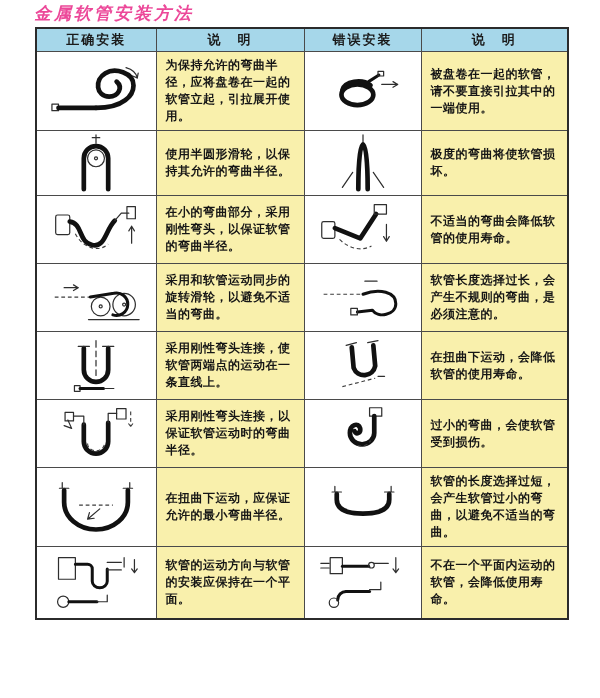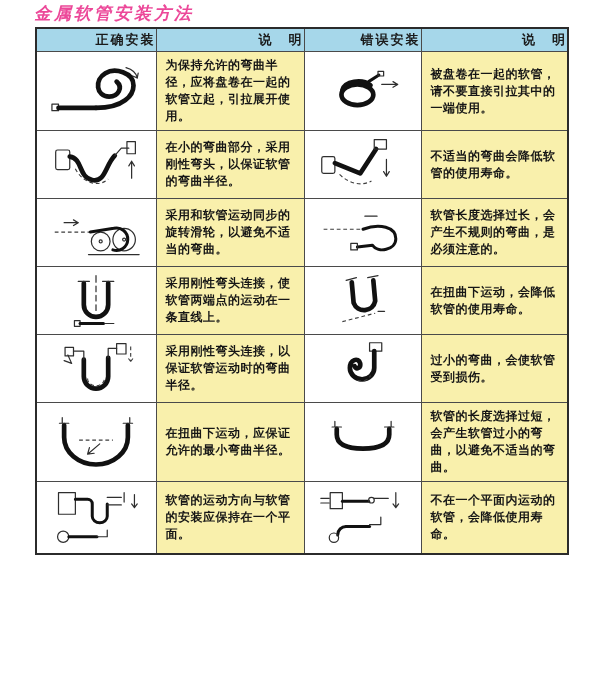--- a/index.html
+++ b/index.html
@@ -18,21 +18,21 @@
     position:absolute;left:35px;top:27px;
     width:532px;border-collapse:collapse;table-layout:fixed;
     border:2px solid #2b2b2b;
   }
   table.install td,table.install th{
     border:1px solid #4a4a4a;padding:0;vertical-align:middle;
   }
   th.hdr{
     background:#a6d7ea;height:22px;
     font-size:13px;font-weight:bold;color:#1a1a1a;
-    text-align:right;letter-spacing:2px;
+    text-align:center;letter-spacing:2px;
   }
   td.img-cell{background:#ffffff;text-align:center;}
   td.desc-cell{
     background:#f9f0ac;
     font-size:12px;font-weight:bold;line-height:1.42;
     color:#161616;text-align:left;letter-spacing:0.5px;
   }
   td.desc-cell div{padding:5px 9px;}
   svg.fig{display:block;margin:0 auto;width:104px;height:60px;}
   .hose{stroke:#111;stroke-width:5;fill:none;stroke-linecap:round;stroke-linejoin:round;}
@@ -82,20 +82,43 @@
           <path d="M56,22 l11,-7" class="mid"></path>
           <rect x="66" y="11" width="6" height="5" class="thin"></rect>
           <path d="M70,25 h17 m0,0 l-5,-3 m5,3 l-5,3" class="thin"></path>
         </svg>
       </td>
       <td class="desc-cell">
           <div>被盘卷在一起的软管，请不要直接引拉其中的一端使用。</div>
         </td>
     </tr>
 
+    <tr style="height:65px">
+      <td class="img-cell">
+        <svg class="fig" viewBox="0 0 100 64">
+          <path d="M50,2 v9 M46,5 h8" class="thin"></path>
+          <circle cx="50" cy="27" r="9" class="thin"></circle>
+          <circle cx="50" cy="27" r="1.6" class="thin"></circle>
+          <path d="M37,60 L37,27 A13,13 0 0 1 63,27 L63,60" class="hose"></path>
+        </svg>
+      </td>
+      <td class="desc-cell">
+          <div>使用半圆形滑轮，以保持其允许的弯曲半径。</div>
+        </td>
+      <td class="img-cell">
+        <svg class="fig" viewBox="0 0 100 64">
+          <path d="M50,2 v8" class="thin"></path>
+          <path d="M45,60 C45,30 47,12 50,12 C53,12 55,30 55,60" class="hose"></path>
+          <path d="M39,42 L28,58 M61,42 L72,58" class="thin"></path>
+        </svg>
+      </td>
+      <td class="desc-cell">
+          <div>极度的弯曲将使软管损坏。</div>
+        </td>
+    </tr>
 
     <tr style="height:68px">
       <td class="img-cell">
         <svg class="fig" viewBox="0 0 100 64">
           <rect x="7" y="16" width="15" height="21" rx="2" class="thin"></rect>
           <path d="M22,23 C36,25 31,45 46,48 C60,51 60,32 70,22" class="hose"></path>
           <path d="M70,22 l7,-8 h8" class="thin"></path>
           <rect x="83" y="7" width="9" height="13" class="thin"></rect>
           <path d="M88,46 v-18 m0,0 l-3,5 m3,-5 l3,5" class="thin"></path>
           <path d="M28,36 C35,50 52,57 63,47" class="dash"></path>

